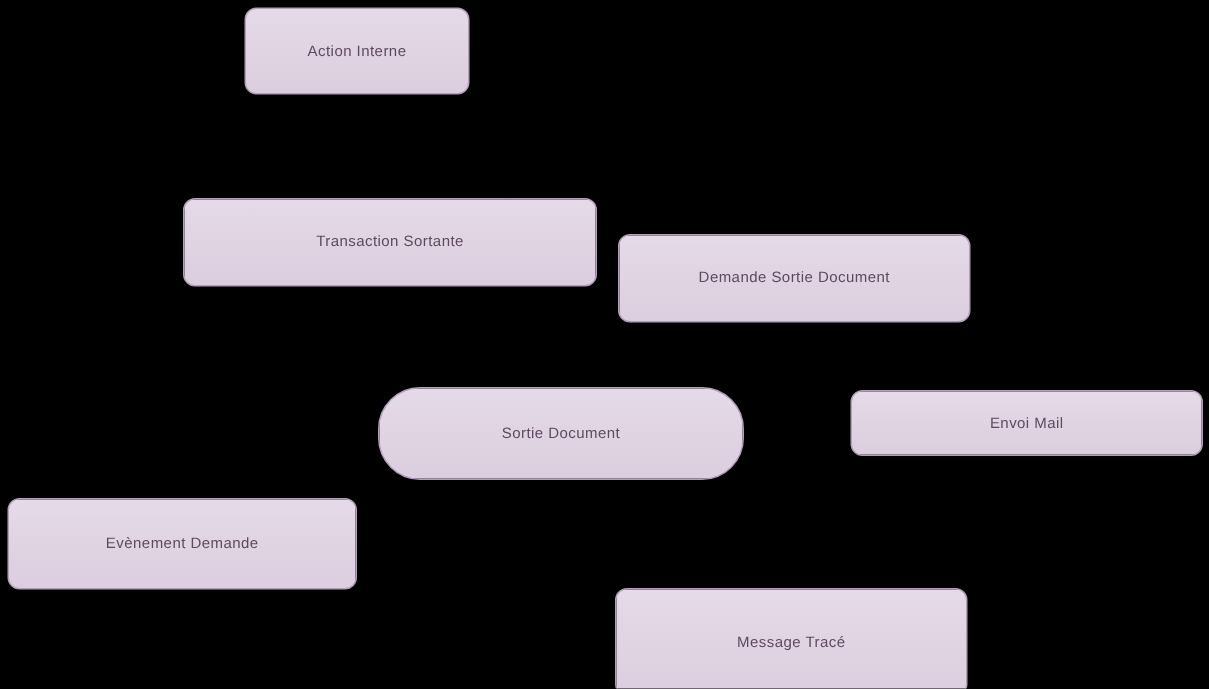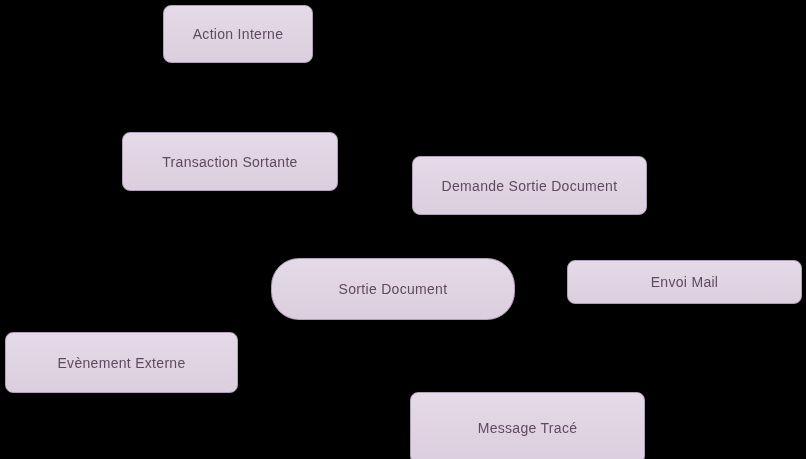--- a/index.html
+++ b/index.html
@@ -29,21 +29,21 @@
     position: absolute;
     box-sizing: border-box;
     display: flex;
     align-items: center;
     justify-content: center;
     text-align: center;
     background: linear-gradient(180deg, var(--node-fill-top, #e5dae8) 0%, var(--node-fill-bottom, #dbcede) 100%);
     border: 1px solid var(--node-border, #b2a0b8);
     border-radius: 8px;
     color: var(--node-text, #5e4a60);
-    font-size: 14px;
+    font-size: 10px;
     letter-spacing: 0.3px;
     cursor: default;
   }
   .node .label {
     padding: 0 6px;
     white-space: nowrap;
   }
 </style>
 </head>
 <body style="background: rgb(0, 0, 0);">
@@ -54,32 +54,32 @@
       <line x1="297" y1="186" x2="281" y2="263" stroke="#000000" stroke-width="2"></line>
       <line x1="178" y1="186" x2="182" y2="337" stroke="#000000" stroke-width="2"></line>
       <line x1="468" y1="186" x2="443" y2="263" stroke="#000000" stroke-width="2"></line>
       <line x1="443" y1="315" x2="443" y2="397" stroke="#000000" stroke-width="2"></line>
       <line x1="684" y1="315" x2="607" y2="397" stroke="#000000" stroke-width="2"></line>
     </svg>
   <div id="nodes-layer">
       <div class="node" style="left: 163px; top: 5px; width: 150px; height: 58px;">
         <span class="label">Action Interne</span>
       </div>
-      <div class="node" style="left: 122px; top: 132px; width: 216px; height: 59px;">
+      <div class="node" style="left: 122px; top: 132px; width: 276px; height: 59px;">
         <span class="label">Transaction Sortante</span>
       </div>
       <div class="node" style="left: 412px; top: 132px; width: 235px; height: 59px; margin-top: 24px;">
         <span class="label">Demande Sortie Document</span>
       </div>
-      <div class="node" style="left: 271px; top: 258px; width: 244px; height: 62px; border-radius: 28px;">
+      <div class="node" style="left: 252px; top: 258px; width: 244px; height: 62px; border-radius: 28px;">
         <span class="label">Sortie Document</span>
       </div>
       <div class="node" style="left: 567px; top: 260px; width: 235px; height: 44px;">
         <span class="label">Envoi Mail</span>
       </div>
       <div class="node" style="left: 5px; top: 332px; width: 233px; height: 61px;">
-        <span class="label">Evènement Externe</span>
+        <span class="label">Evènement Demande</span>
       </div>
       <div class="node" style="left: 410px; top: 392px; width: 235px; height: 72px;">
         <span class="label">Message Tracé</span>
       </div>
     </div>
 </div>
 
 </body></html>

